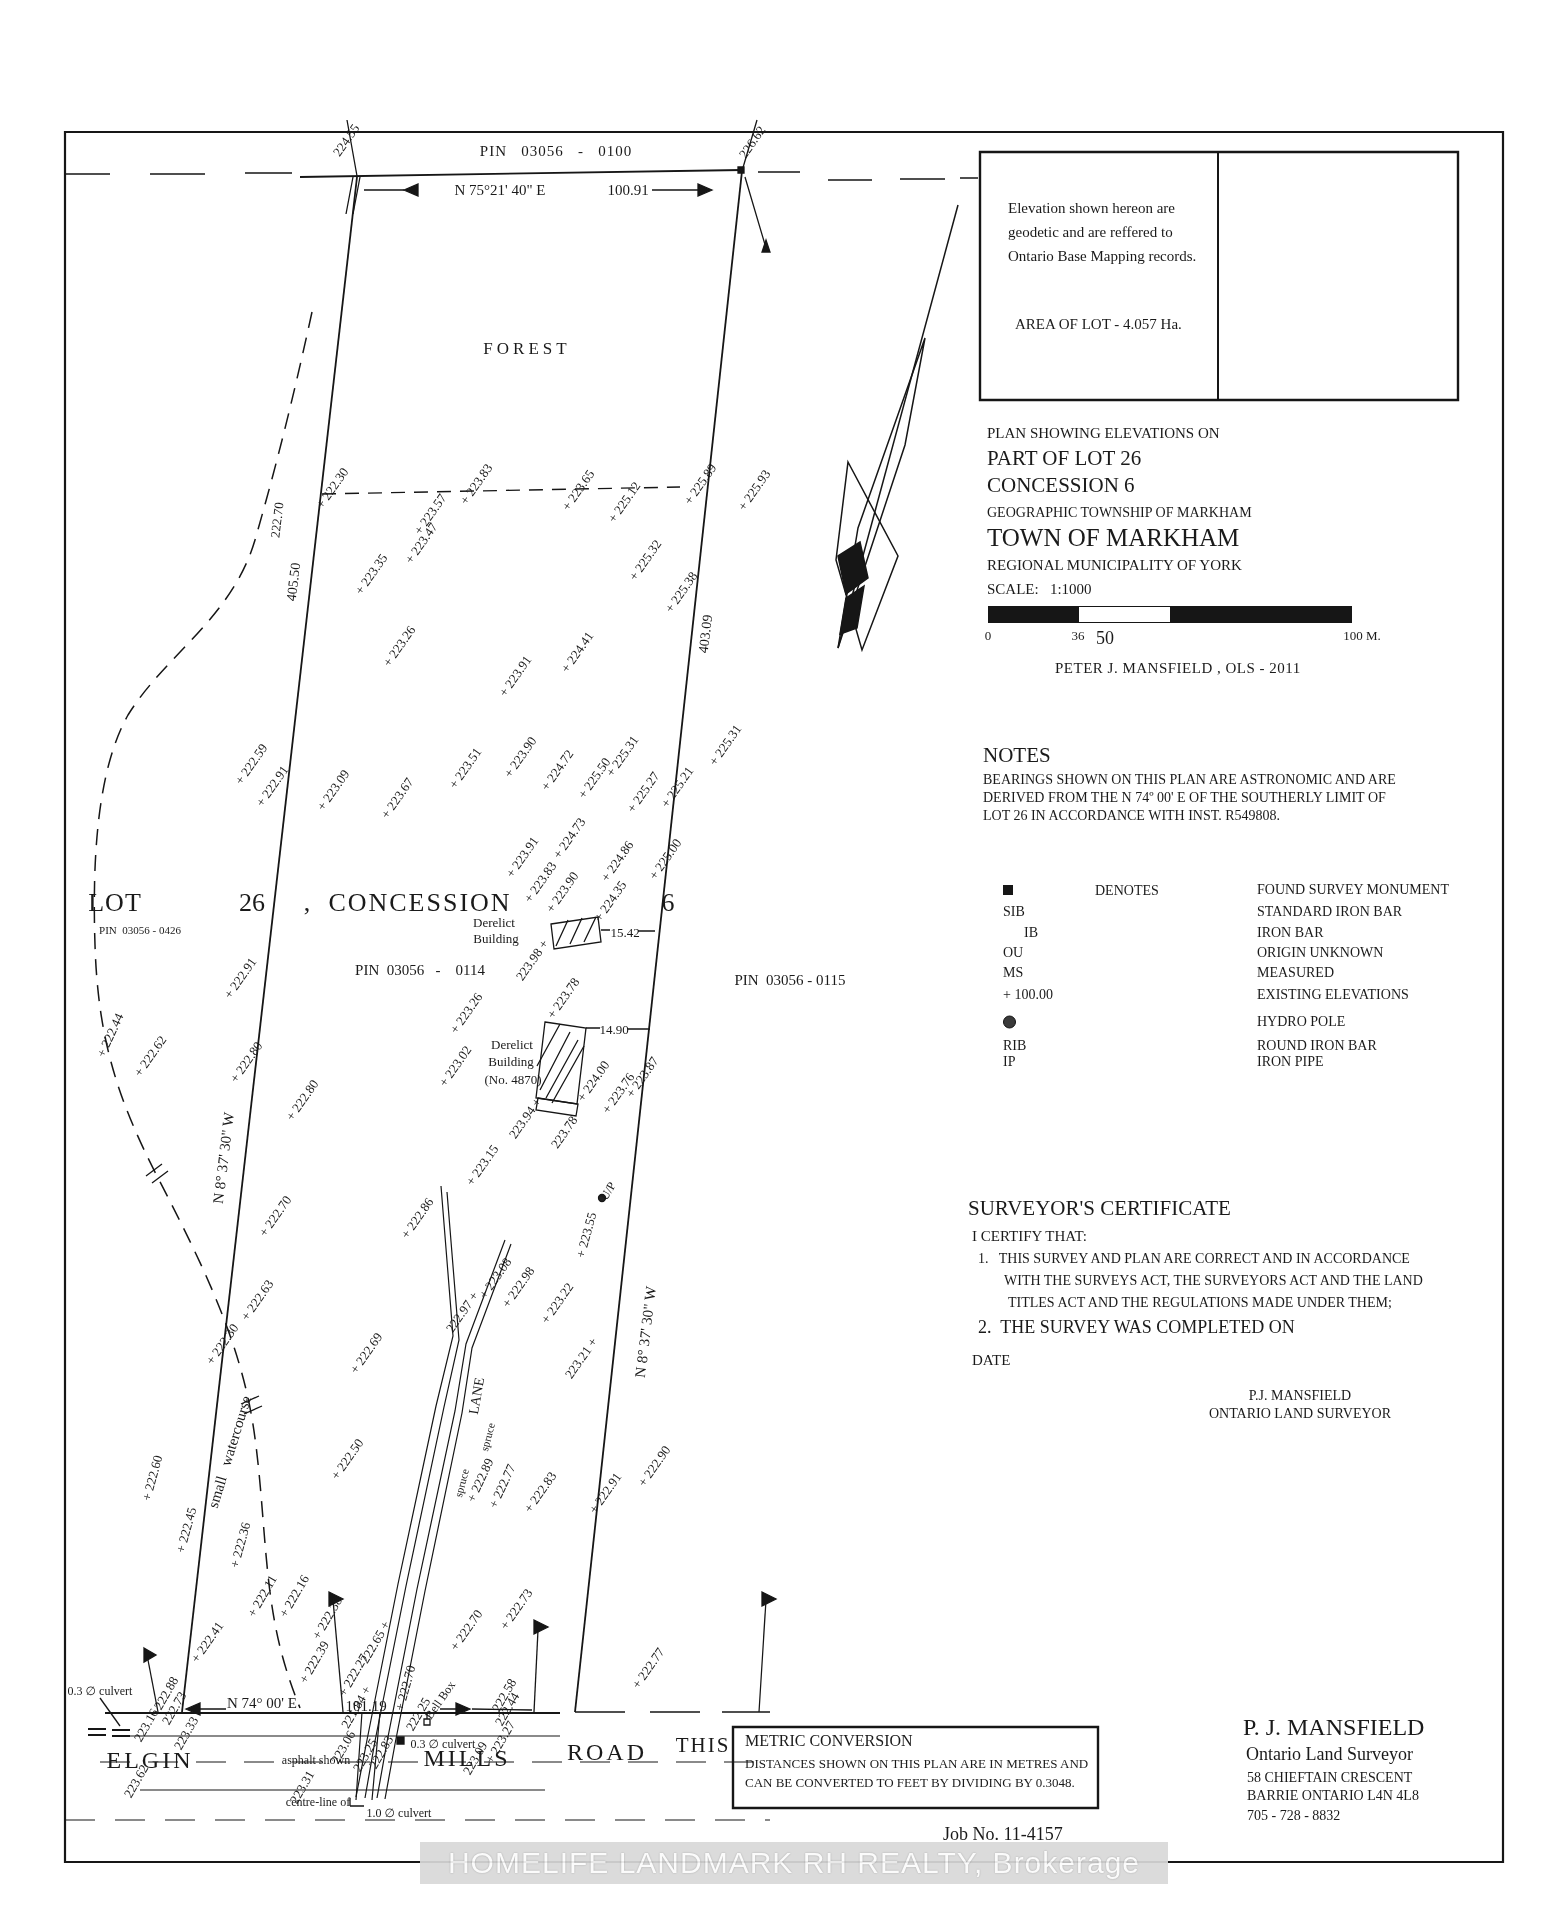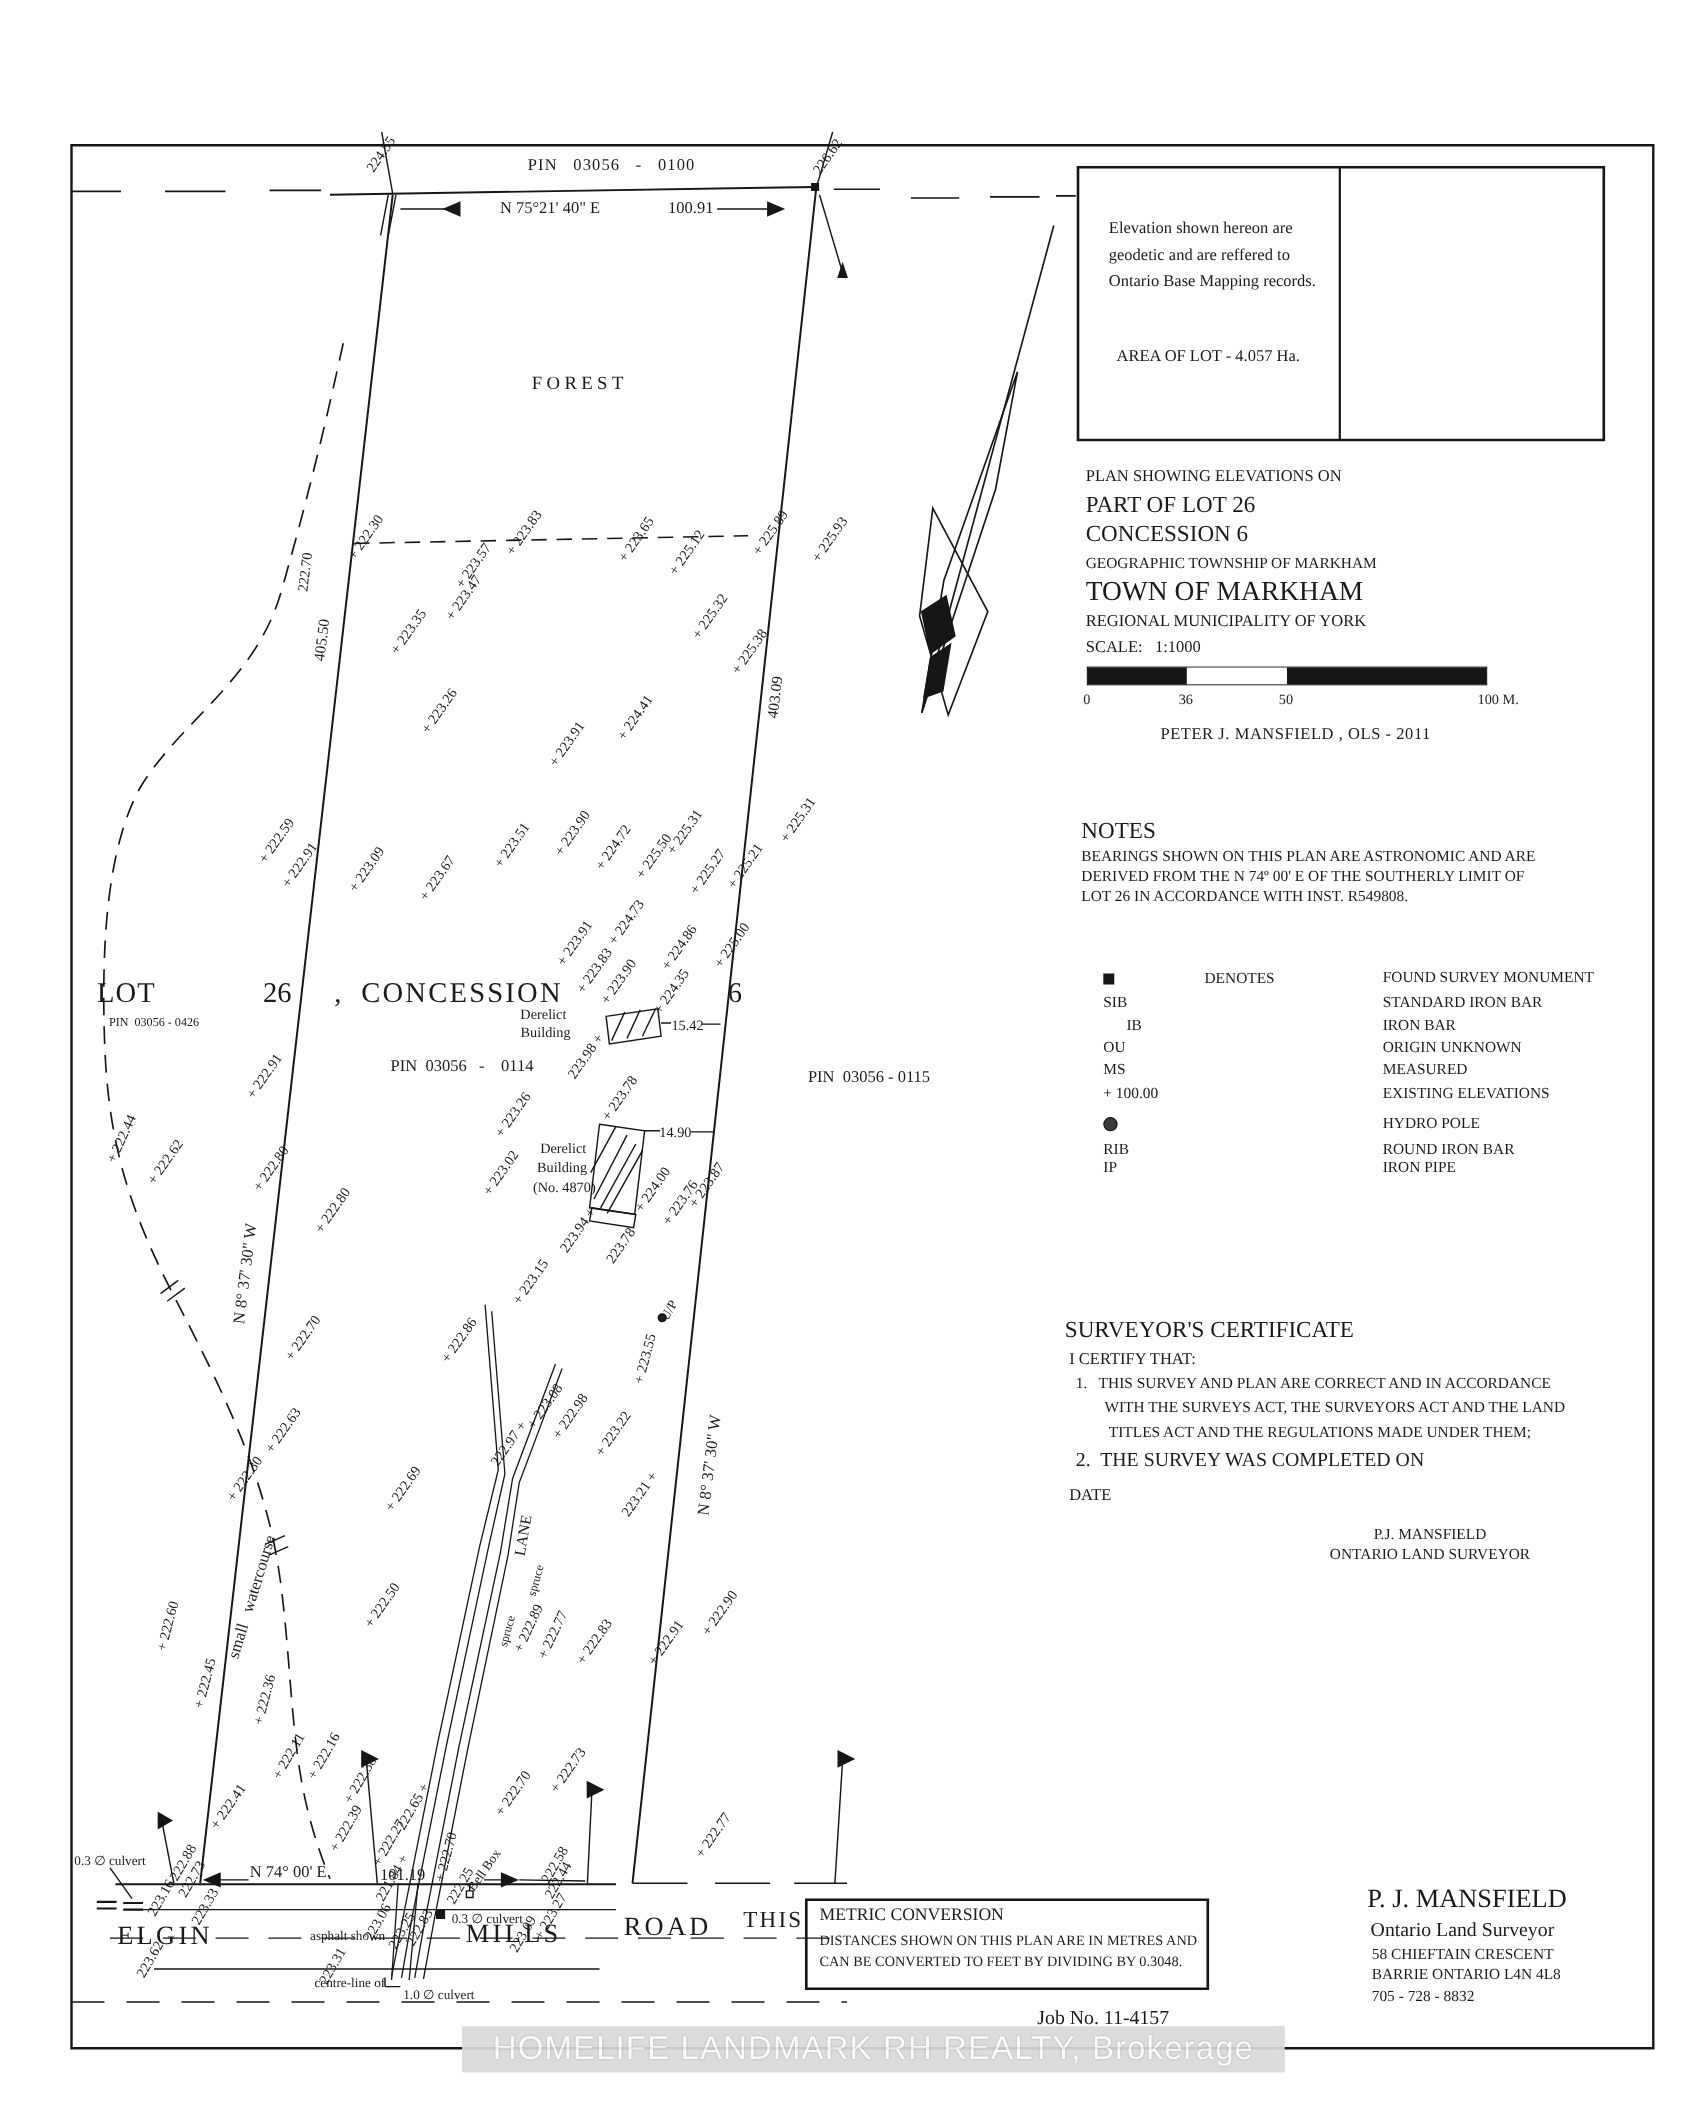--- a/index.html
+++ b/index.html
@@ -130,21 +130,21 @@
 <div class="abs" style="left:987px;top:557px;font-size:15px">REGIONAL MUNICIPALITY OF YORK</div>
 <div class="abs pre" style="left:987px;top:581px;font-size:15px">SCALE:   1:1000</div>
 
 <div class="abs" style="left:988px;top:606px;width:362px;height:15px;border:1.5px solid #161616;display:flex">
   <div style="width:90px;background:#161616"></div>
   <div style="width:91px;background:#fff"></div>
   <div style="flex:1;background:#161616"></div>
 </div>
 <div class="abs" style="left:988px;top:628px;font-size:13px;transform:translateX(-50%)">0</div>
 <div class="abs" style="left:1078px;top:628px;font-size:13px;transform:translateX(-50%)">36</div>
-<div class="abs" style="left:1169px;top:628px;font-size:13px;transform:translateX(-50%)">50</div>
+<div class="abs" style="left:1105px;top:628px;font-size:18px;transform:translateX(-50%)">50</div>
 <div class="abs pre" style="left:1362px;top:628px;font-size:13px;transform:translateX(-50%)">100 M.</div>
 
 <div class="abs" style="left:1055px;top:660px;font-size:15px;letter-spacing:.5px">PETER J. MANSFIELD , OLS - 2011</div>
 
 <div class="abs" style="left:983px;top:743px;font-size:21px">NOTES</div>
 <div class="abs" style="left:983px;top:772px;font-size:14px">BEARINGS SHOWN ON THIS PLAN ARE ASTRONOMIC AND ARE</div>
 <div class="abs" style="left:983px;top:790px;font-size:14px">DERIVED FROM THE N 74º 00' E OF THE SOUTHERLY LIMIT OF</div>
 <div class="abs" style="left:983px;top:808px;font-size:14px">LOT 26 IN ACCORDANCE WITH INST. R549808.</div>
 
 <div>

